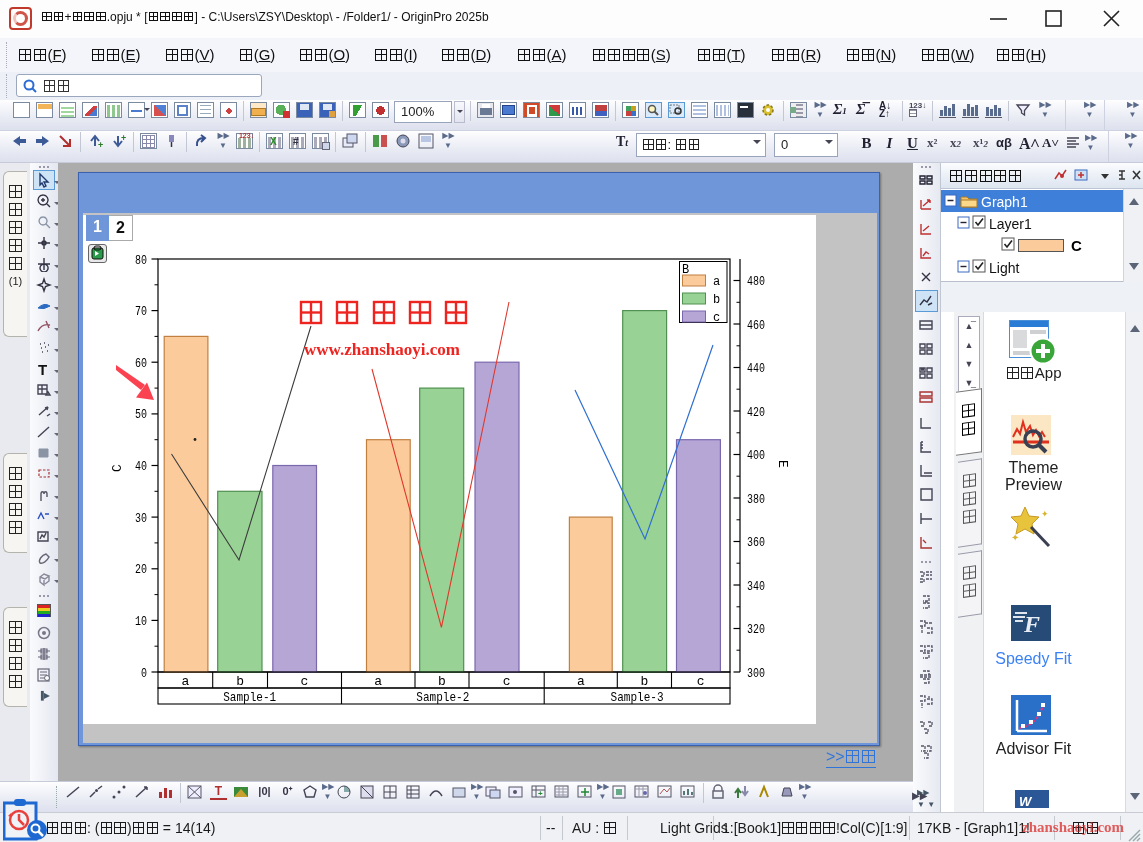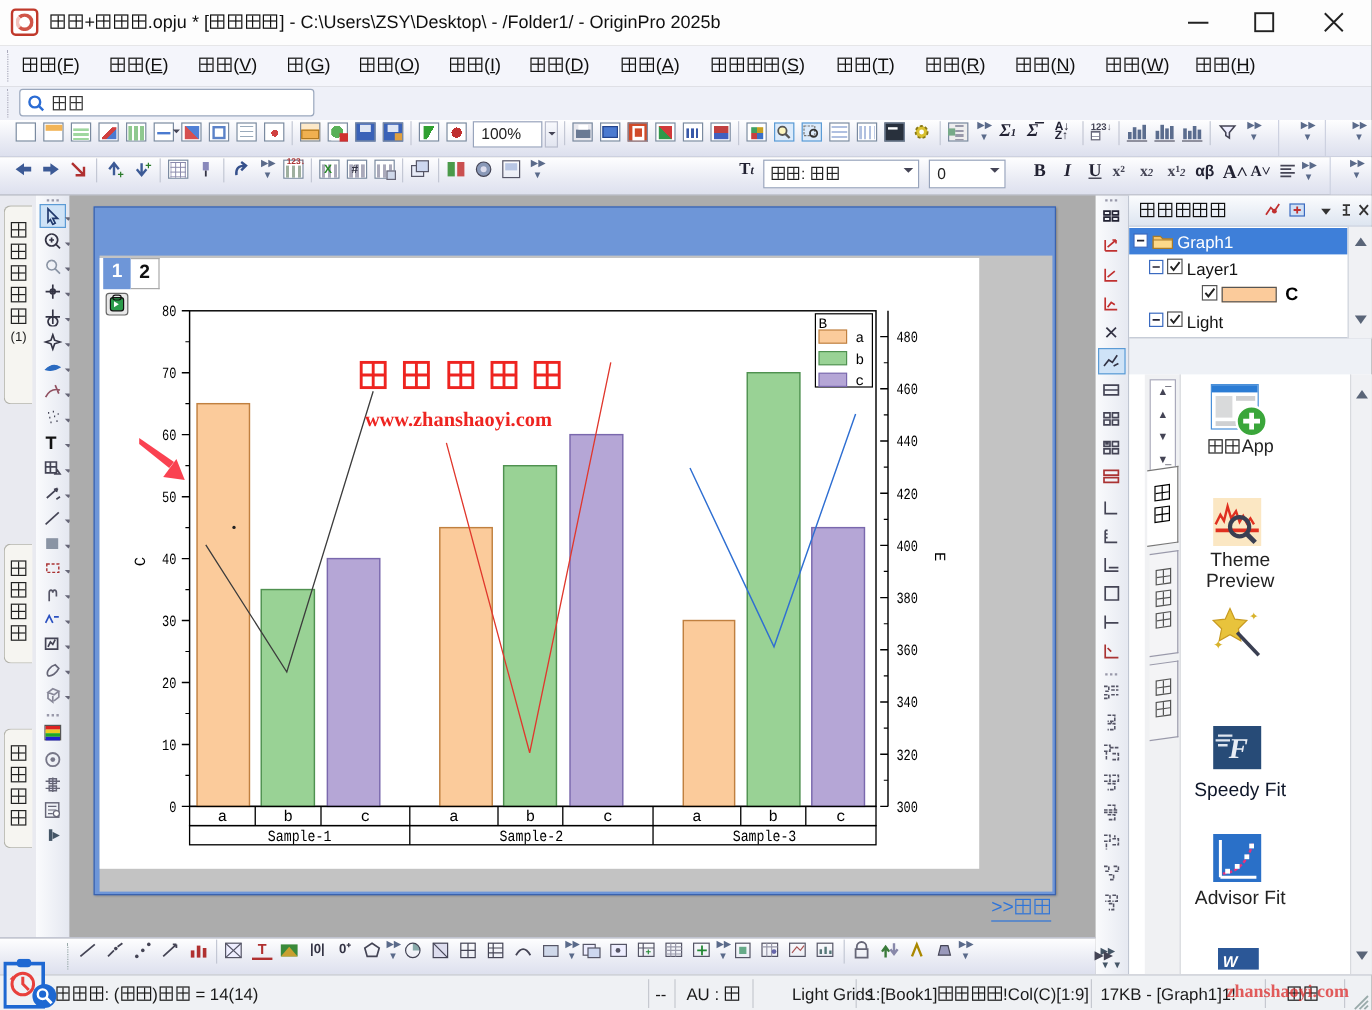--- a/index.html
+++ b/index.html
@@ -9,21 +9,21 @@
  background:linear-gradient(currentColor,currentColor) 50% 0/1px 100% no-repeat,linear-gradient(currentColor,currentColor) 0 46%/100% 1px no-repeat}
 .ic{display:inline-block;width:17px;height:16px;margin:2px 3px;vertical-align:top}
 .sep{display:inline-block;width:1px;height:20px;background:#c3c7d4;margin:1px 3px;vertical-align:top}
 .tbg{background:linear-gradient(#fefeff,#e9ebf4 60%,#dde0ee)}
 .chev{display:inline-block;width:11px;height:24px;vertical-align:top;color:#5a6a8a;font-size:8px;line-height:10px;text-align:center}
 </style></head><body>
 <div class="abs" style="left:0;top:0;width:1143px;height:38px;background:#fdfdfd">
 <div class="abs" style="left:9px;top:7px;width:23px;height:23px;border-radius:4px;background:#fff;border:2px solid #c0392b">
       <div class="abs" style="left:2px;top:2px;width:15px;height:15px;border-radius:50%;border:3px solid #d05548;border-left-color:#f3c2bb"></div>
     </div>
-<div class="abs" style="left:41px;top:10px;font-size:15px;color:#101010"><i class="h"></i><i class="h"></i>+<i class="h"></i><i class="h"></i><i class="h"></i>.opju * [<i class="h"></i><i class="h"></i><i class="h"></i><i class="h"></i>] - C:\Users\ZSY\Desktop\ - /Folder1/ - OriginPro 2025b</div>
+<div class="abs" style="left:41px;top:10px;font-size:12px;color:#101010"><i class="h"></i><i class="h"></i>+<i class="h"></i><i class="h"></i><i class="h"></i>.opju * [<i class="h"></i><i class="h"></i><i class="h"></i><i class="h"></i>] - C:\Users\ZSY\Desktop\ - /Folder1/ - OriginPro 2025b</div>
 <svg class="abs" style="left:980px;top:0" width="163" height="38">
       <line x1="10" y1="19" x2="27" y2="19" stroke="#222" stroke-width="1.6"></line>
       <rect x="66" y="11" width="15" height="15" fill="none" stroke="#222" stroke-width="1.6"></rect>
       <path d="M124 11 L139 26 M139 11 L124 26" stroke="#222" stroke-width="1.6"></path>
     </svg>
 </div>
 <div class="abs" style="left:0;top:38px;width:1143px;height:34px;background:#f4f5fb;font-size:15px;color:#111">
 <span class="abs" style="left:18px;top:8px"><i class="h"></i><i class="h"></i>(<u>F</u>)</span>
 <span class="abs" style="left:91px;top:8px"><i class="h"></i><i class="h"></i>(<u>E</u>)</span>
 <span class="abs" style="left:165px;top:8px"><i class="h"></i><i class="h"></i>(<u>V</u>)</span>
@@ -565,21 +565,21 @@
           <text x="32" y="12" font-size="9" fill="#d8b32c">✦</text>
         </svg></div>
 <div class="abs" style="left:70px;top:293px;width:40px;height:36px;background:#274b77"><svg width="40" height="36">
           <g stroke="#dfe6f0" stroke-width="2">
             <line x1="4" y1="8" x2="16" y2="8"></line>
             <line x1="2" y1="12" x2="14" y2="12"></line>
             <line x1="4" y1="16" x2="12" y2="16"></line>
           </g>
           <text x="13" y="27" font-family="Liberation Serif" font-style="italic" font-weight="bold" font-size="24" fill="#e8edf5">F</text>
         </svg></div>
-<div class="abs" style="left:30px;top:338px;width:125px;text-align:center;font-size:16px;color:#0f172a">Speedy Fit</div>
+<div class="abs" style="left:30px;top:338px;width:125px;text-align:center;font-size:16px;color:#3b82f6">Speedy Fit</div>
 <div class="abs" style="left:70px;top:383px;width:40px;height:40px;background:#2a70c8"><svg width="40" height="40">
           <path d="M6 36 V5 M6 36 H36" stroke="#fff" stroke-width="2.5"></path>
           <path d="M8 33 C20 32 28 24 33 8" stroke="#e8327c" stroke-width="2" fill="none" stroke-dasharray="3 2"></path>
           <g fill="#fff">
             <rect x="10" y="29" width="4" height="4"></rect>
             <rect x="18" y="25" width="4" height="4"></rect>
             <rect x="26" y="17" width="4" height="4"></rect>
             <rect x="30" y="8" width="4" height="4"></rect>
           </g>
         </svg></div>

